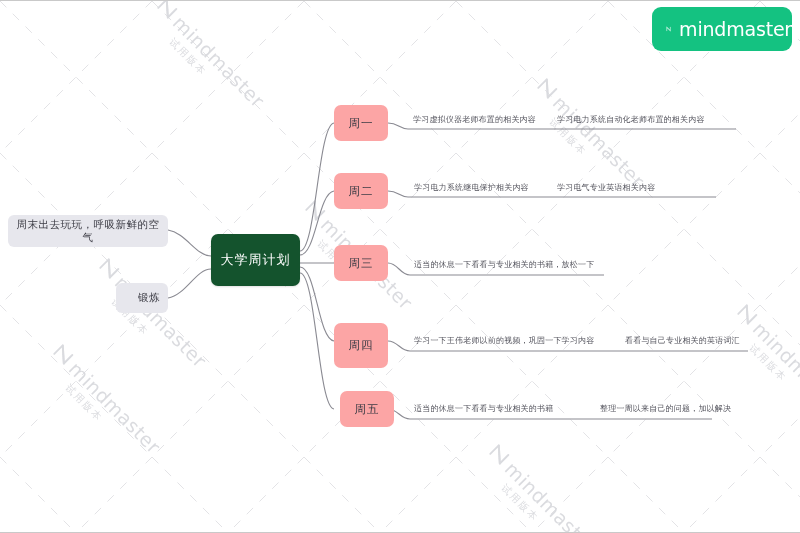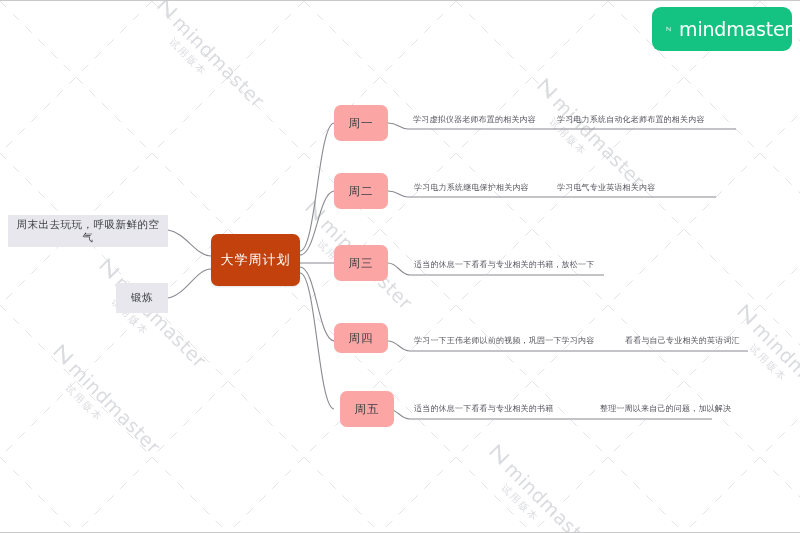--- a/index.html
+++ b/index.html
@@ -55,41 +55,42 @@
   
   .node{
     position:absolute;
     z-index:3;
     box-sizing:border-box;
     display:flex;align-items:center;justify-content:center;
     text-align:center;
     line-height:1.25;
   }
   .node-root{
-    background:#c2410c;
+    background:#14532d;
     color:#ffffff;
     border-radius:7px;
     font-size:13px;
     letter-spacing:1px;
     box-shadow:0 1px 2px rgba(0,0,0,.12);
   }
   .node-branch{
     background:#fca5a5;
     color:#3b3b44;
     border-radius:7px;
     font-size:11.5px;
     letter-spacing:1px;
   }
   .node-side{
     background:#e7e7ed;
     color:#3b3b44;
-    border-radius:0;
+    border-radius:6px;
     font-size:10.5px;
     letter-spacing:.5px;
     padding:0 8px;
+    justify-content:flex-end;
   }
   .leaf{
     position:absolute;
     z-index:3;
     font-size:8px;
     color:#53535c;
     white-space:nowrap;
     letter-spacing:.2px;
   }
 
@@ -247,21 +248,21 @@
 
   <div class="node node-branch" style="left:334px;top:104px;width:54px;height:36px;">
     <span>周一</span>
   </div>
   <div class="node node-branch" style="left:334px;top:172px;width:54px;height:36px;">
     <span>周二</span>
   </div>
   <div class="node node-branch" style="left:334px;top:244px;width:54px;height:36px;">
     <span>周三</span>
   </div>
-  <div class="node node-branch" style="left:334px;top:322px;width:54px;height:30px;">
+  <div class="node node-branch" style="left:334px;top:322px;width:54px;height:45px;">
     <span>周四</span>
   </div>
   <div class="node node-branch" style="left:340px;top:390px;width:54px;height:36px;">
     <span>周五</span>
   </div>
 
   <div class="leaf" style="left:413px;top:113px;">学习虚拟仪器老师布置的相关内容</div>
   <div class="leaf" style="left:557px;top:113px;">学习电力系统自动化老师布置的相关内容</div>
 
   <div class="leaf" style="left:414px;top:181px;">学习电力系统继电保护相关内容</div>

